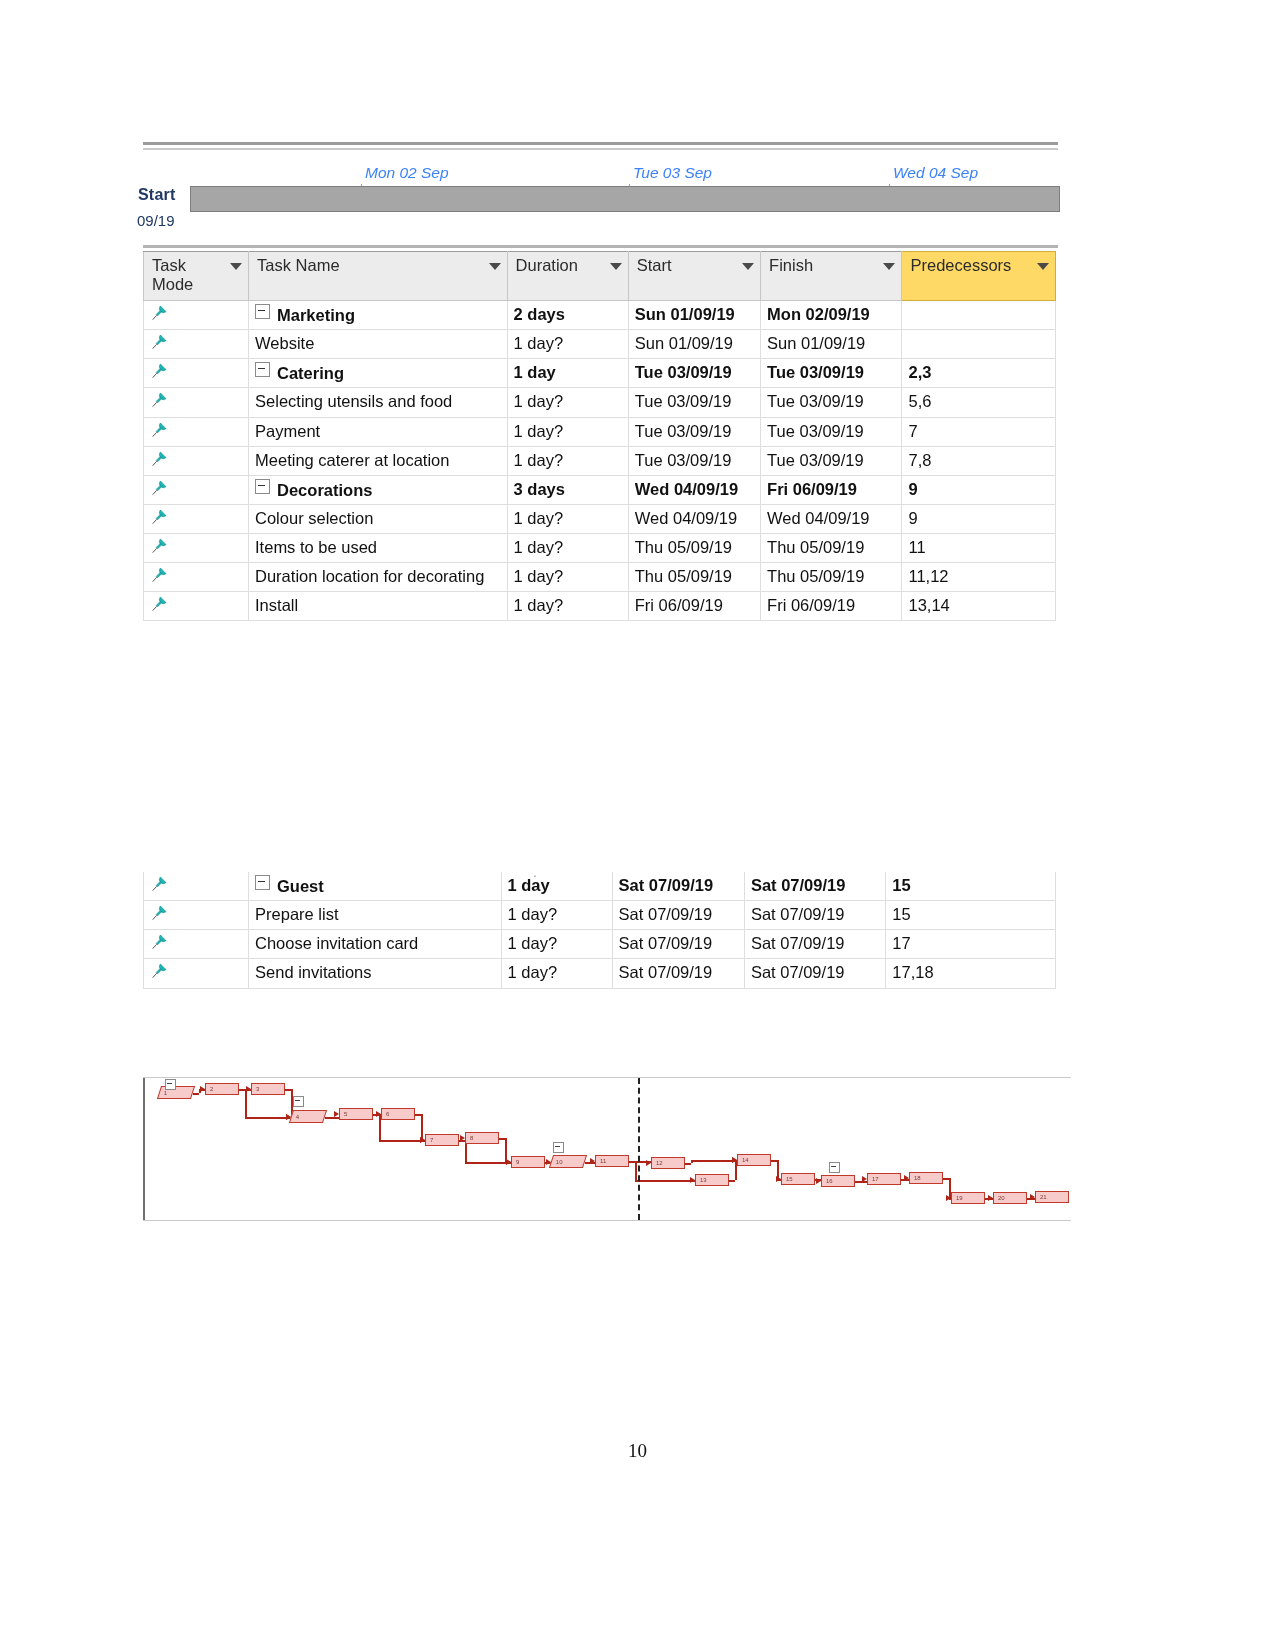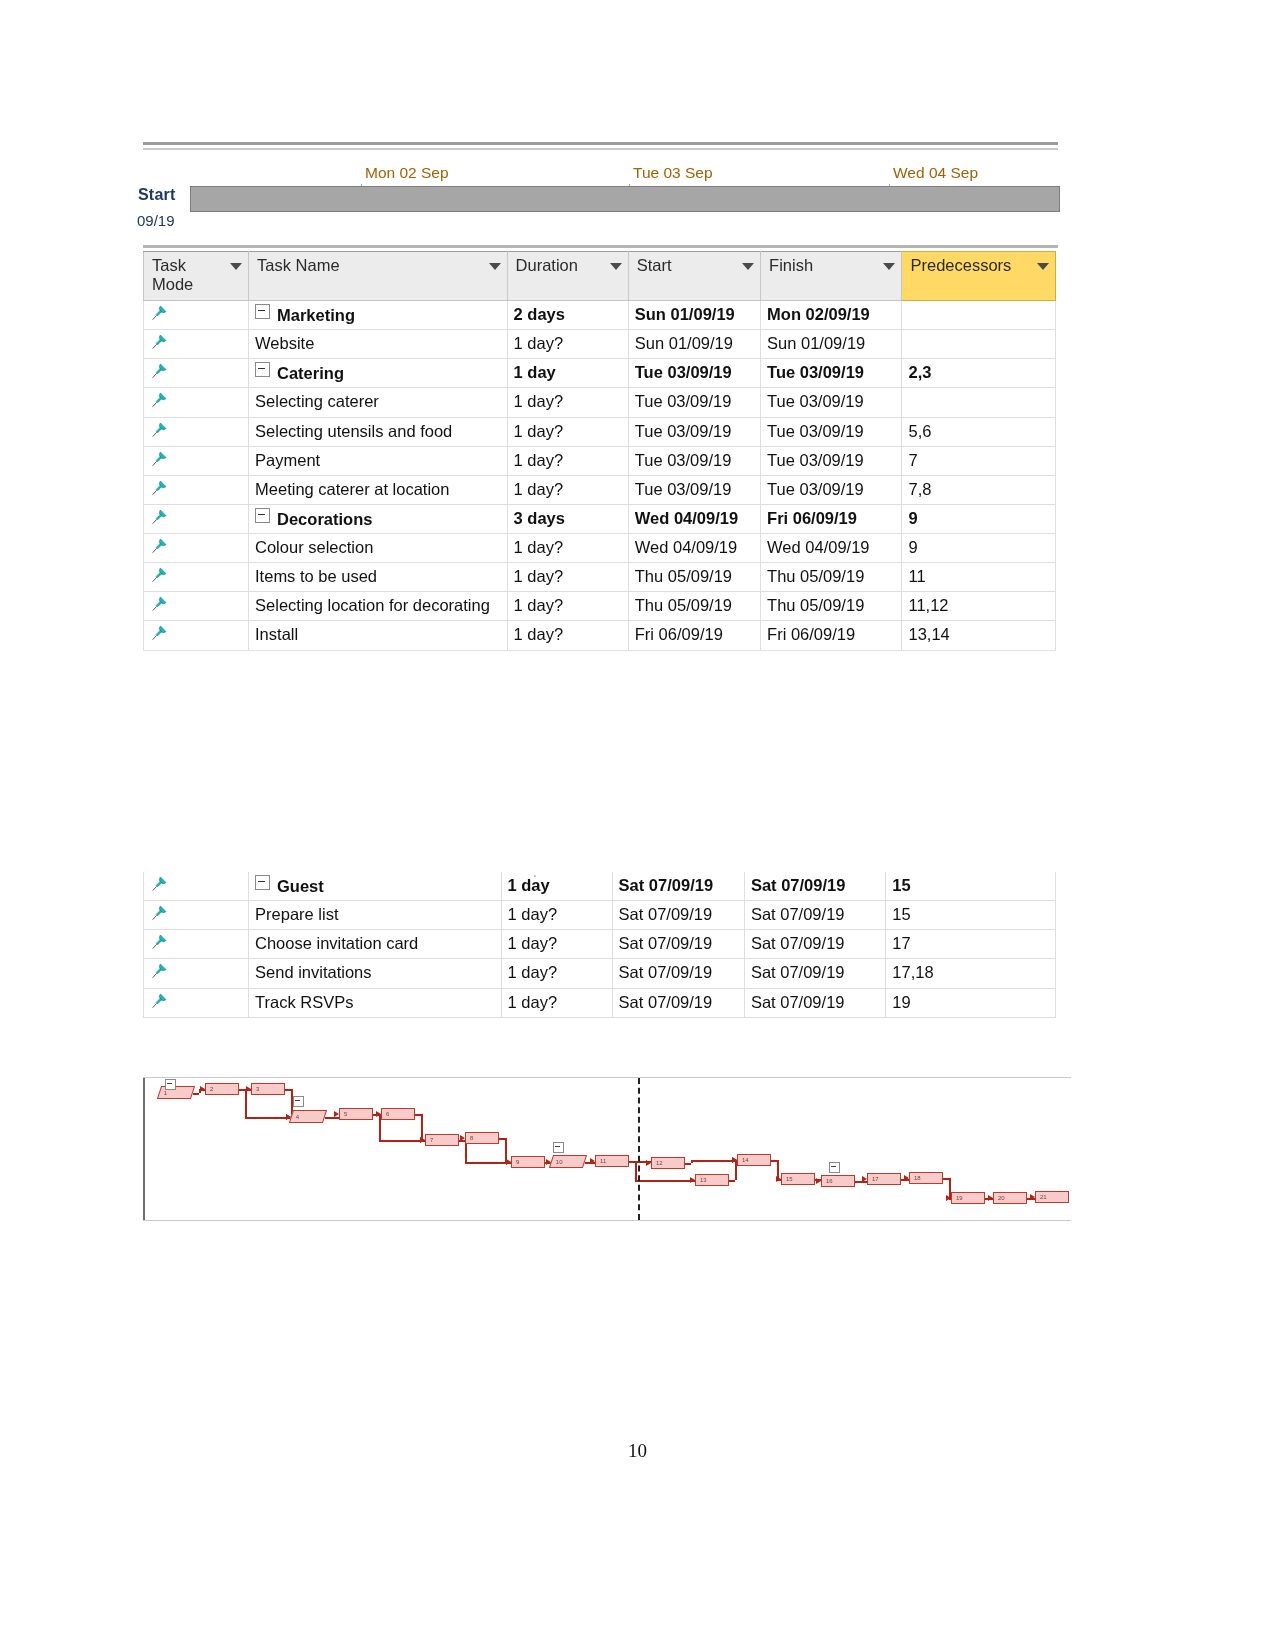--- a/index.html
+++ b/index.html
@@ -8,22 +8,22 @@
     font-family:"Liberation Sans", sans-serif;
     position:relative;overflow:hidden;
   }
   .page{position:absolute;inset:0;}
 
   
   #timeline{position:absolute;left:143px;top:142px;width:915px;height:100px;}
   .tl-rule-top{position:absolute;left:0;top:0;width:915px;height:3px;background:#9b9b9b;}
   .tl-rule-top2{position:absolute;left:0;top:6px;width:915px;height:2px;background:#c9c9c9;}
   .tl-labels{position:absolute;left:0;top:22px;width:915px;height:24px;}
-  .tl-label{position:absolute;font-size:15.5px;color:#a16207;white-space:nowrap;
-            font-family:"Liberation Sans", sans-serif;}
+  .tl-label{position:absolute;font-size:15.5px;color:#3b82f6;white-space:nowrap;
+            font-family:"Liberation Sans", sans-serif;font-style:italic;}
   .tl-tick{position:absolute;top:20px;width:1px;height:18px;background:#9aa6ae;}
   .tl-bar{position:absolute;left:47px;top:44px;width:868px;height:24px;
           background:#a6a6a6;border:1px solid #7d7d7d;}
   .tl-start{position:absolute;left:-5px;top:44px;font-size:16px;font-weight:bold;
             color:#1f3864;letter-spacing:.2px;}
   .tl-startdate{position:absolute;left:-6px;top:70px;font-size:15px;color:#1f3864;}
 
   
   #grid{position:absolute;left:143px;top:245px;width:915px;}
   .gsep{position:absolute;left:0;top:0;width:915px;height:3px;background:#b4b4b4;}
@@ -230,40 +230,20 @@
             <td>
               <span class="trunc">2,3</span>
             </td>
           </tr>
           <tr>
             <td class="mode"><span class="pin"><svg viewBox="0 0 20 20" width="18" height="18">
                   <path d="M11.5 2.2 L17.8 8.5 L15.2 9.6 L12.6 8.9 L8.4 13.1 L6.9 11.6 L11.1 7.4 L10.4 4.8 Z" fill="#1fb5b5" stroke="#0f8a8a" stroke-width="0.7"></path>
                   <path d="M10.6 6.4 L13.6 9.4" stroke="#0f8a8a" stroke-width="0.7" fill="none"></path>
                   <path d="M7.4 12.6 L3.0 17.4" stroke="#555" stroke-width="1.1" fill="none"></path>
                 </svg></span></td>
-            <td class="name lvl1"><span>Selecting caterer</span></td>
-            <td>
-              <span class="trunc">1 day?</span>
-            </td>
-            <td>
-              <span class="trunc">Tue 03/09/19</span>
-            </td>
-            <td>
-              <span class="trunc">Tue 03/09/19</span>
-            </td>
-            <td>
-              <span class="trunc"></span>
-            </td>
-          </tr>
-          <tr>
-            <td class="mode"><span class="pin"><svg viewBox="0 0 20 20" width="18" height="18">
-                  <path d="M11.5 2.2 L17.8 8.5 L15.2 9.6 L12.6 8.9 L8.4 13.1 L6.9 11.6 L11.1 7.4 L10.4 4.8 Z" fill="#1fb5b5" stroke="#0f8a8a" stroke-width="0.7"></path>
-                  <path d="M10.6 6.4 L13.6 9.4" stroke="#0f8a8a" stroke-width="0.7" fill="none"></path>
-                  <path d="M7.4 12.6 L3.0 17.4" stroke="#555" stroke-width="1.1" fill="none"></path>
-                </svg></span></td>
             <td class="name lvl1"><span>Selecting utensils and food</span></td>
             <td>
               <span class="trunc">1 day?</span>
             </td>
             <td>
               <span class="trunc">Tue 03/09/19</span>
             </td>
             <td>
               <span class="trunc">Tue 03/09/19</span>
             </td>
@@ -370,21 +350,21 @@
             <td>
               <span class="trunc">11</span>
             </td>
           </tr>
           <tr>
             <td class="mode"><span class="pin"><svg viewBox="0 0 20 20" width="18" height="18">
                   <path d="M11.5 2.2 L17.8 8.5 L15.2 9.6 L12.6 8.9 L8.4 13.1 L6.9 11.6 L11.1 7.4 L10.4 4.8 Z" fill="#1fb5b5" stroke="#0f8a8a" stroke-width="0.7"></path>
                   <path d="M10.6 6.4 L13.6 9.4" stroke="#0f8a8a" stroke-width="0.7" fill="none"></path>
                   <path d="M7.4 12.6 L3.0 17.4" stroke="#555" stroke-width="1.1" fill="none"></path>
                 </svg></span></td>
-            <td class="name lvl1"><span>Selecting location for decorating</span></td>
+            <td class="name lvl1"><span>Duration location for decorating</span></td>
             <td>
               <span class="trunc">1 day?</span>
             </td>
             <td>
               <span class="trunc">Thu 05/09/19</span>
             </td>
             <td>
               <span class="trunc">Thu 05/09/19</span>
             </td>
             <td>
@@ -498,40 +478,20 @@
               <span class="trunc">1 day?</span>
             </td>
             <td>
               <span class="trunc">Sat 07/09/19</span>
             </td>
             <td>
               <span class="trunc">Sat 07/09/19</span>
             </td>
             <td>
               <span class="trunc">17,18</span>
-            </td>
-          </tr>
-          <tr>
-            <td class="mode"><span class="pin"><svg viewBox="0 0 20 20" width="18" height="18">
-                  <path d="M11.5 2.2 L17.8 8.5 L15.2 9.6 L12.6 8.9 L8.4 13.1 L6.9 11.6 L11.1 7.4 L10.4 4.8 Z" fill="#1fb5b5" stroke="#0f8a8a" stroke-width="0.7"></path>
-                  <path d="M10.6 6.4 L13.6 9.4" stroke="#0f8a8a" stroke-width="0.7" fill="none"></path>
-                  <path d="M7.4 12.6 L3.0 17.4" stroke="#555" stroke-width="1.1" fill="none"></path>
-                </svg></span></td>
-            <td class="name lvl1"><span>Track RSVPs</span></td>
-            <td>
-              <span class="trunc">1 day?</span>
-            </td>
-            <td>
-              <span class="trunc">Sat 07/09/19</span>
-            </td>
-            <td>
-              <span class="trunc">Sat 07/09/19</span>
-            </td>
-            <td>
-              <span class="trunc">19</span>
             </td>
           </tr>
         </tbody>
     </table>
   </div>
 
   <div id="net">
     <div class="leftrule"></div>
     <div id="net-links">
         <div class="nlink h" style="left: 50px; top: 14.5px; width: 6px;"></div>

